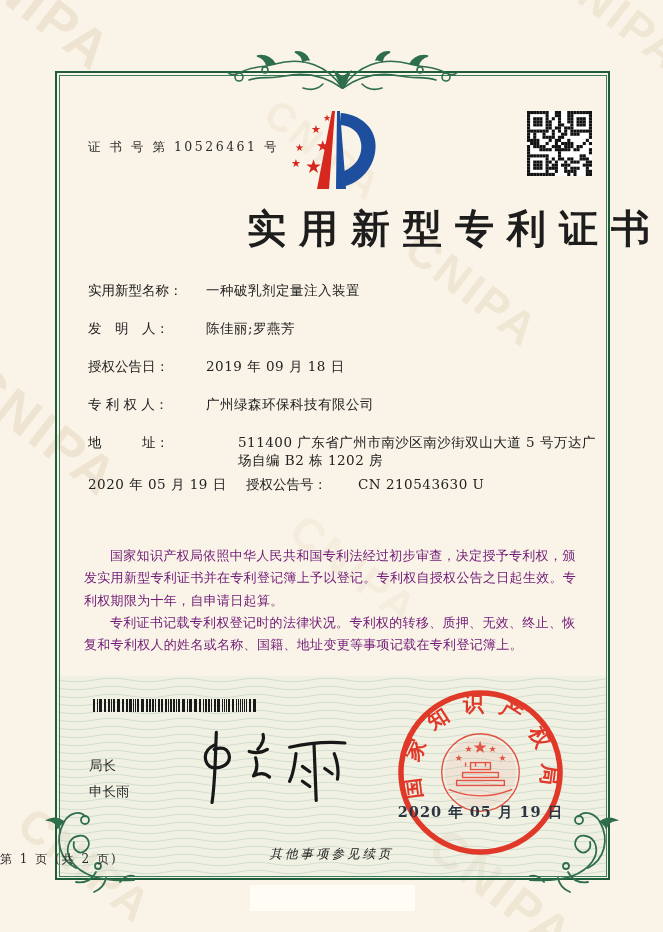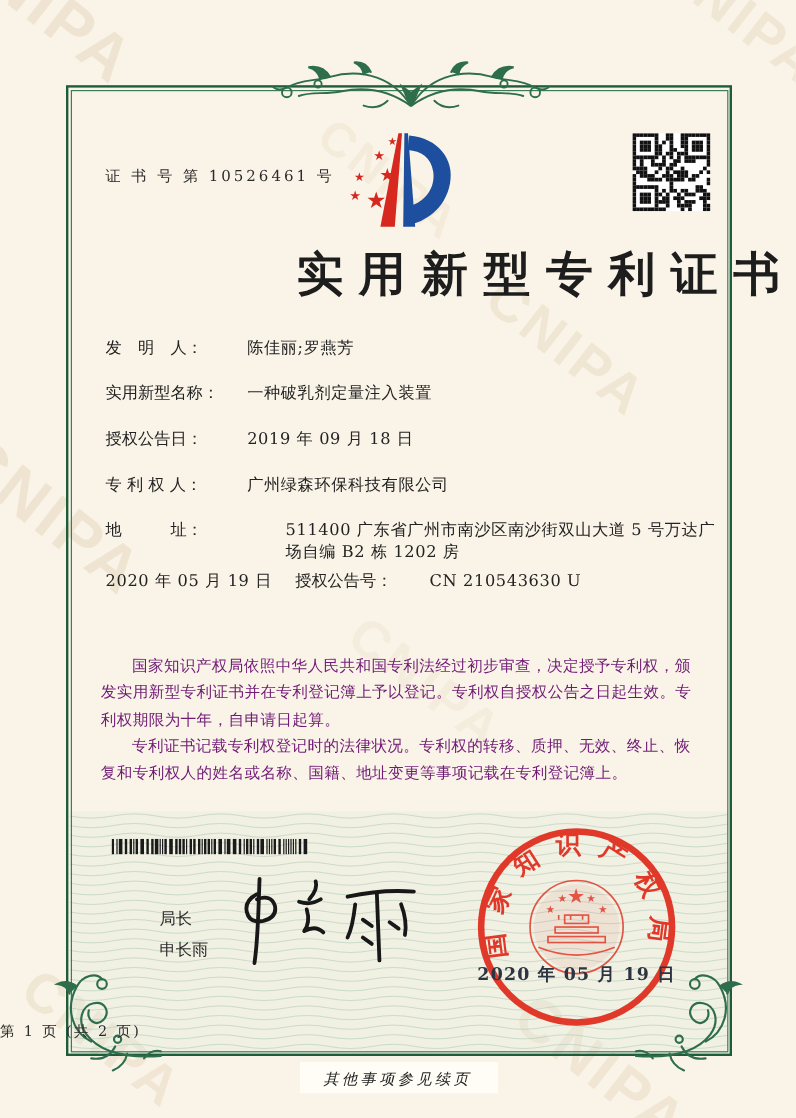--- a/index.html
+++ b/index.html
@@ -28,29 +28,29 @@
   .frow .lab{flex:0 0 118px;white-space:nowrap;}
   .frow .val{flex:1;letter-spacing:.5px;}
   .frow.addr{margin-bottom:6px;gap:32px;}
   .frow.dual .val1{flex:0 0 158px;}
   .frow.dual .lab2{flex:0 0 112px;white-space:nowrap;margin-left:0px;}
   .paras{position:absolute;left:84px;top:545px;width:500px;font-size:13px;line-height:1.72;
          color:#701a75;letter-spacing:.3px;}
   .paras p{margin:0;text-indent:2em;}
   .barcode{position:absolute;left:93px;top:699px;}
   .signer{position:absolute;left:89px;top:753px;font-family:"Liberation Sans","DejaVu Sans",sans-serif;
-          font-size:13.5px;color:#2b2b2b;line-height:26px;margin-left:44px;}
+          font-size:13.5px;color:#2b2b2b;line-height:26px;}
   .sig{position:absolute;left:183px;top:726px;}
   .seal{position:absolute;left:392px;top:687px;}
   .sealdate{position:absolute;left:392px;top:803px;width:177px;text-align:center;
             font-size:14.5px;font-weight:700;color:#2c3442;letter-spacing:1px;}
   .pageinfo{position:absolute;left:0;top:851px;width:663px;text-align:left;
             font-size:12px;color:#2b2b2b;letter-spacing:2px;}
   .contstrip{position:absolute;left:250px;top:885px;width:165px;height:26px;background:#fffdf6;}
-  .contnote{position:absolute;left:0;top:891px;width:663px;text-align:center;
+  .contnote{position:absolute;left:0;top:846px;width:663px;text-align:center;
             font-size:12.5px;color:#222;letter-spacing:3px;font-style:italic;}
 </style>
 </head>
 <body>
 
 <div class="page">
 
   <div class="wm" style="left:-55px;top:-28px;font-size:54px;opacity:.6">CNIPA</div>
   <div class="wm" style="left:540px;top:-14px;font-size:46px;opacity:.55">CNIPA</div>
   <div class="wm" style="left:255px;top:128px;font-size:40px;opacity:.35">CNIPA</div>
@@ -380,26 +380,26 @@
         <rect x="39" y="60" width="3" height="3" fill="#111"></rect>
         <rect x="45" y="60" width="3" height="3" fill="#111"></rect>
         <rect x="57" y="60" width="3" height="3" fill="#111"></rect>
         <rect x="60" y="60" width="3" height="3" fill="#111"></rect>
       </svg>
 
     <div class="title">实用新型专利证书</div>
 
     <div class="fields">
       <div class="frow">
+        <span class="lab">实用新型名称：</span>
+        <span class="val">一种破乳剂定量注入装置</span>
+      </div>
+      <div class="frow">
         <span class="lab">发　明　人：</span>
         <span class="val">陈佳丽;罗燕芳</span>
-      </div>
-      <div class="frow">
-        <span class="lab">实用新型名称：</span>
-        <span class="val">一种破乳剂定量注入装置</span>
       </div>
       <div class="frow">
         <span class="lab">授权公告日：</span>
         <span class="val">2019 年 09 月 18 日</span>
       </div>
       <div class="frow">
         <span class="lab">专 利 权 人：</span>
         <span class="val">广州绿森环保科技有限公司</span>
       </div>
       <div class="frow addr">

